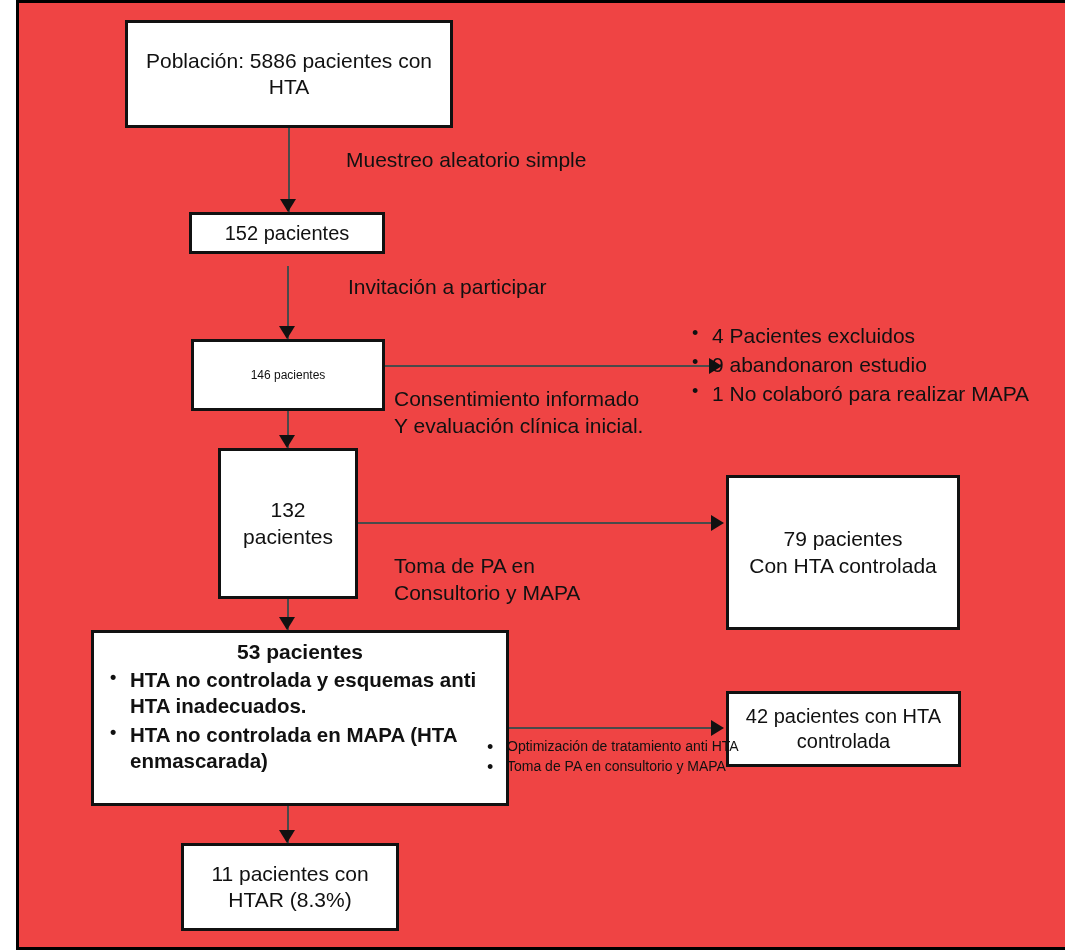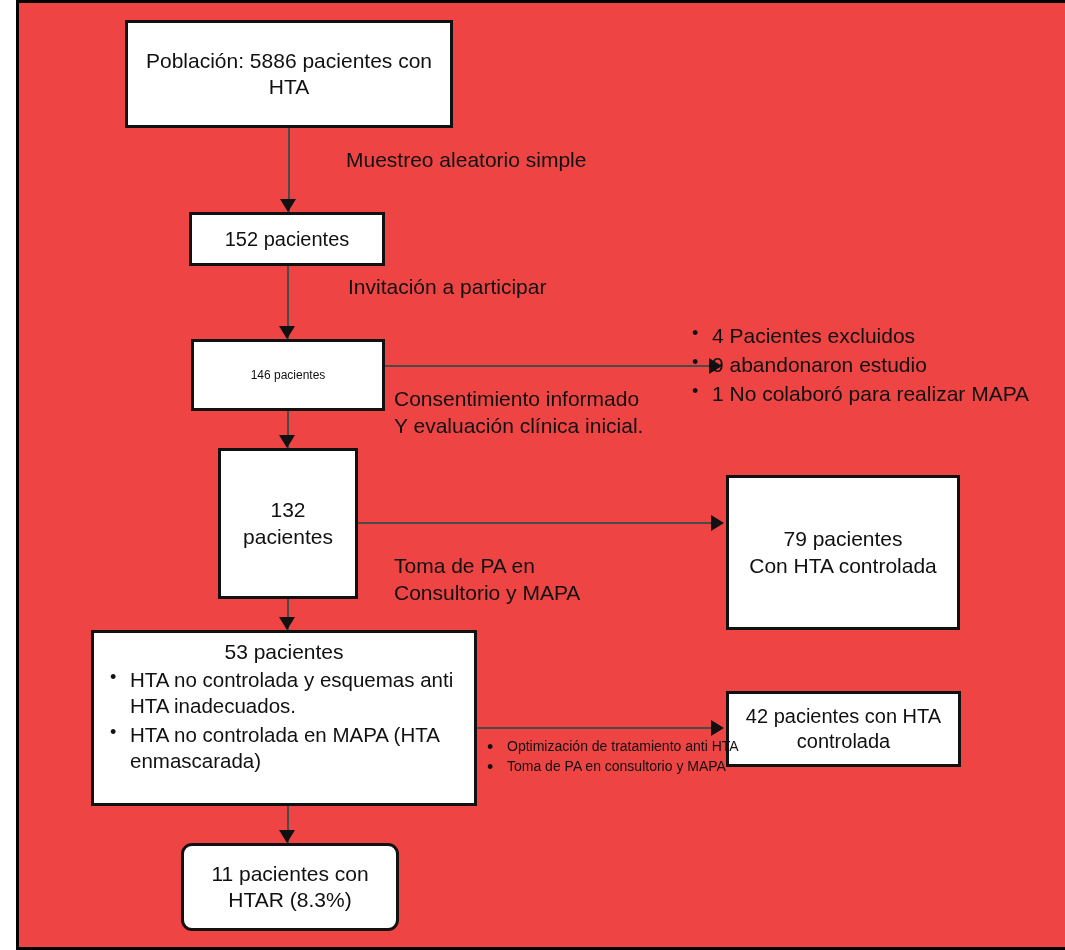--- a/index.html
+++ b/index.html
@@ -33,28 +33,28 @@
     flex-direction: column;
     justify-content: center;
     text-align: center;
     font-size: 21px;
     line-height: 1.25;
     z-index: 3;
   }
   .box .ln { display: block; }
 
   #box-poblacion { left: 106px;  top: 17px;  width: 328px; height: 108px; }
-  #box-152       { left: 170px;  top: 209px; width: 196px; height: 54px;  font-size: 20px; }
+  #box-152       { left: 170px;  top: 209px; width: 196px; height: 42px;  font-size: 20px; }
   #box-146       { left: 172px;  top: 336px; width: 194px; height: 72px;  font-size: 12px; }
   #box-132       { left: 199px;  top: 445px; width: 140px; height: 151px; }
   #box-79        { left: 707px;  top: 472px; width: 234px; height: 155px; }
-  #box-53        { left: 72px;   top: 627px; width: 386px; height: 176px;
-                   justify-content: flex-start; text-align: left; padding: 6px 10px 0 10px; }
+  #box-53        { left: 72px;   top: 627px; width: 418px; height: 176px;
+                   justify-content: flex-start; text-align: left; padding: 6px 10px 0 10px; font-weight: bold; }
   #box-42        { left: 707px;  top: 688px; width: 235px; height: 76px; font-size: 20px; }
-  #box-11        { left: 162px;  top: 840px; width: 218px; height: 88px; border-radius: 11px; }
+  #box-11        { left: 162px;  top: 840px; width: 218px; height: 88px; }
 
   .box-title {
     text-align: center;
     font-size: 21px;
     margin-bottom: 2px;
   }
   
   .bullets {
     list-style: none;
     margin: 0;

